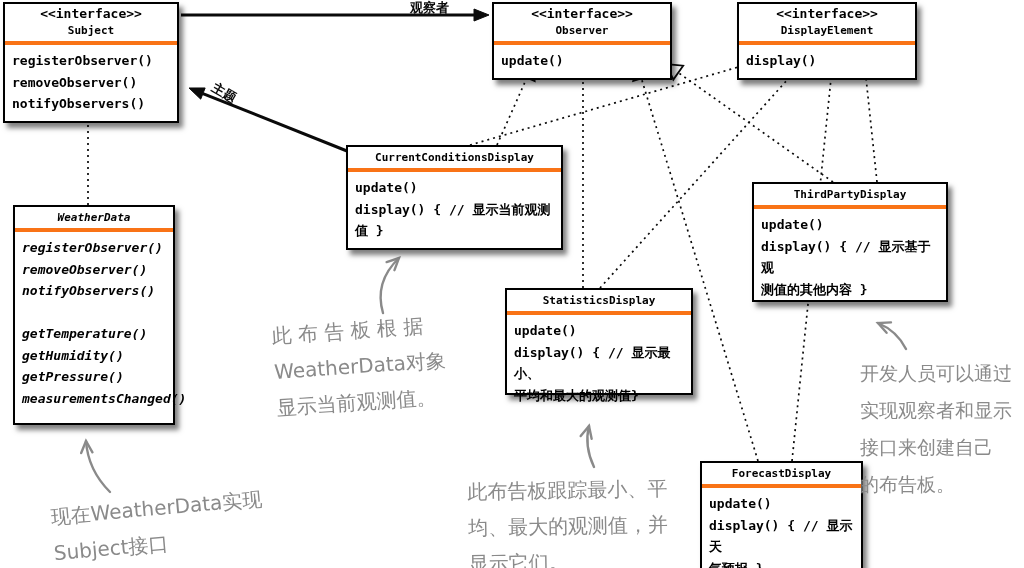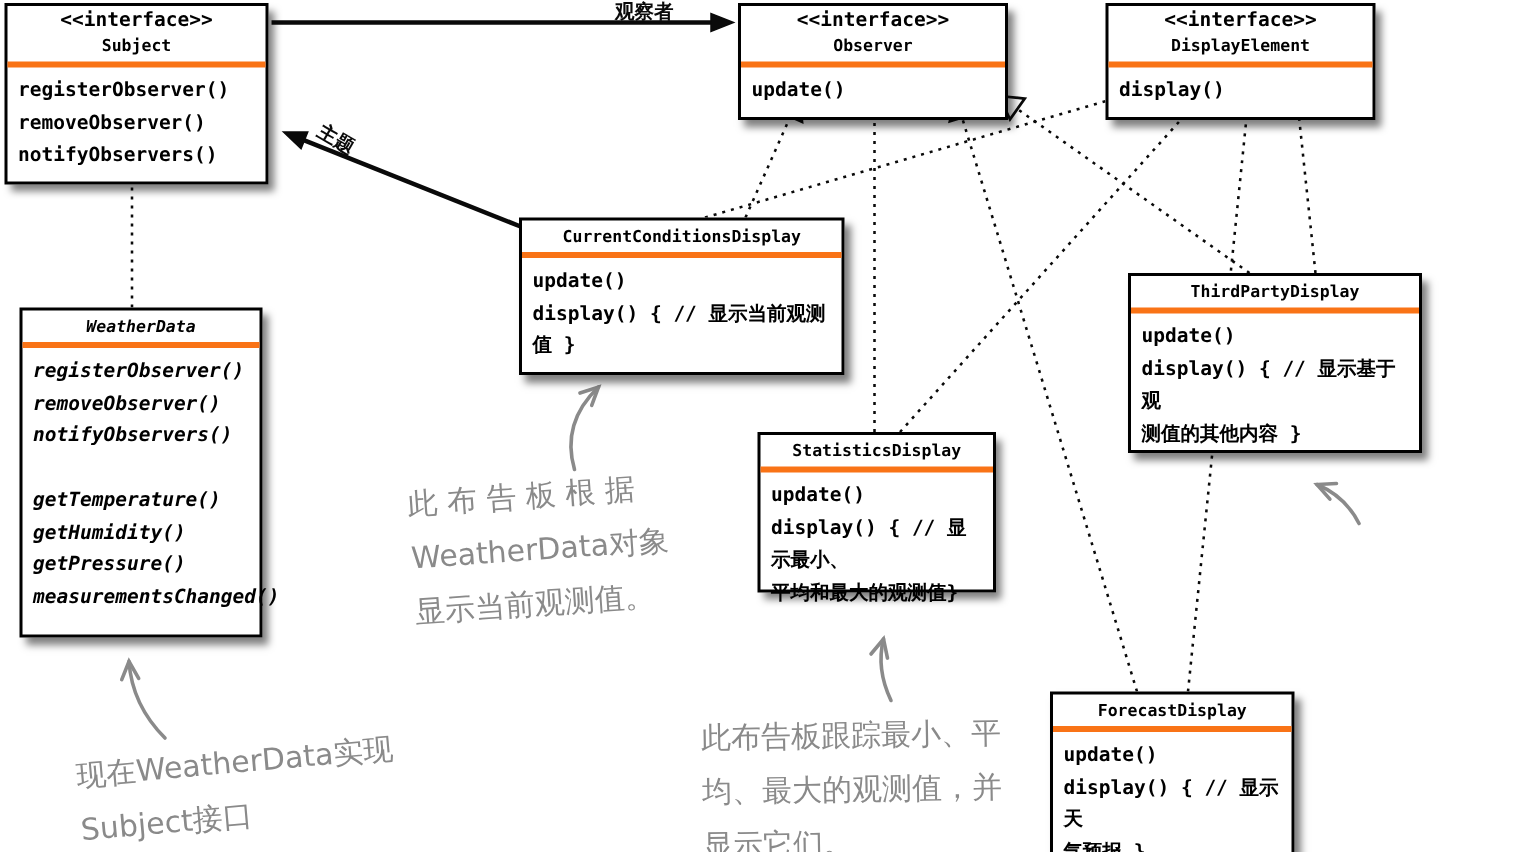--- a/index.html
+++ b/index.html
@@ -24,21 +24,21 @@
   .clsbox .hd{border-bottom:4px solid #f97316;text-align:center;padding:2px 4px;}
   .clsbox .stereotype{display:block;font-size:13px;line-height:16px;}
   .clsbox .clsname{display:block;font-size:11px;line-height:17px;}
   .clsbox .methods{padding:5px 7px 6px 7px;font-size:13px;line-height:21.5px;white-space:pre-line;}
 
   #box-subject{left:3px;top:2px;width:176px;}
   #box-observer{left:492px;top:2px;width:180px;}
   #box-displayelement{left:737px;top:2px;width:180px;}
   #box-weatherdata{left:13px;top:205px;width:162px;height:220px;font-style:italic;}
   #box-currentconditions{left:346px;top:145px;width:217px;}
-  #box-statistics{left:505px;top:288px;width:159px;height:107px;}
+  #box-statistics{left:505px;top:288px;width:188px;height:107px;}
   #box-thirdparty{left:752px;top:182px;width:196px;height:120px;}
   #box-forecast{left:700px;top:461px;width:163px;}
 
   .edge-label{
     position:absolute;color:var(--ink);font-weight:bold;font-size:13px;
     font-family:"DejaVu Sans",sans-serif;white-space:nowrap;
   }
   #lbl-observer-role{left:410px;top:-1px;}
   #lbl-subject-role{left:211px;top:84px;transform:rotate(30deg);}
 
@@ -169,14 +169,18 @@
   <span class="edge-label" id="lbl-subject-role">主题</span>
 
   <div class="note" id="note-weatherdata">现在WeatherData实现
 Subject接口</div>
   <div class="note" id="note-currentconditions">此 布 告 板 根 据
 WeatherData对象
 显示当前观测值。</div>
   <div class="note" id="note-statistics">此布告板跟踪最小、平
 均、最大的观测值，并
 显示它们。</div>
+  <div class="note" id="note-thirdparty">开发人员可以通过
+实现观察者和显示
+接口来创建自己
+的布告板。</div>
 
 </div>
 
 </body></html>

